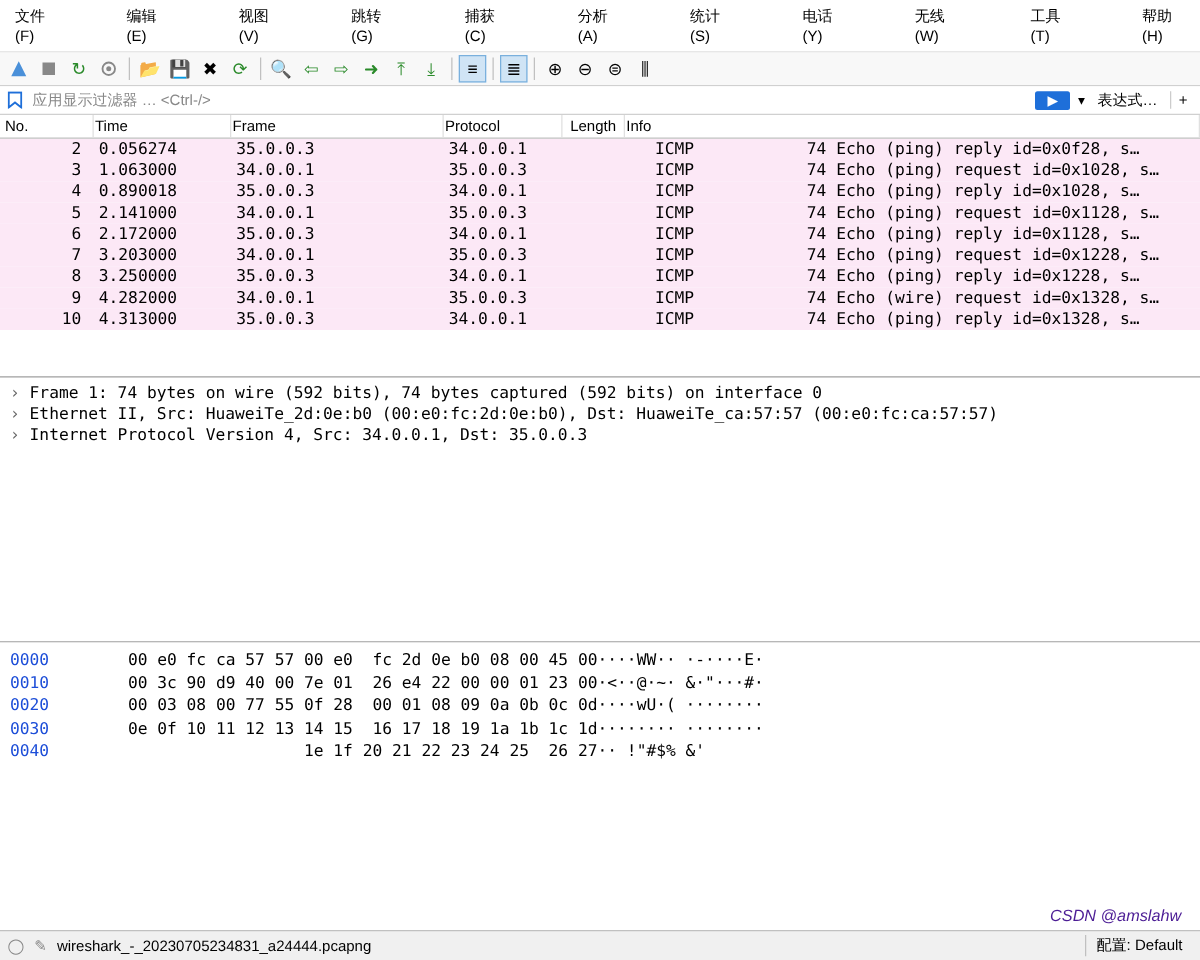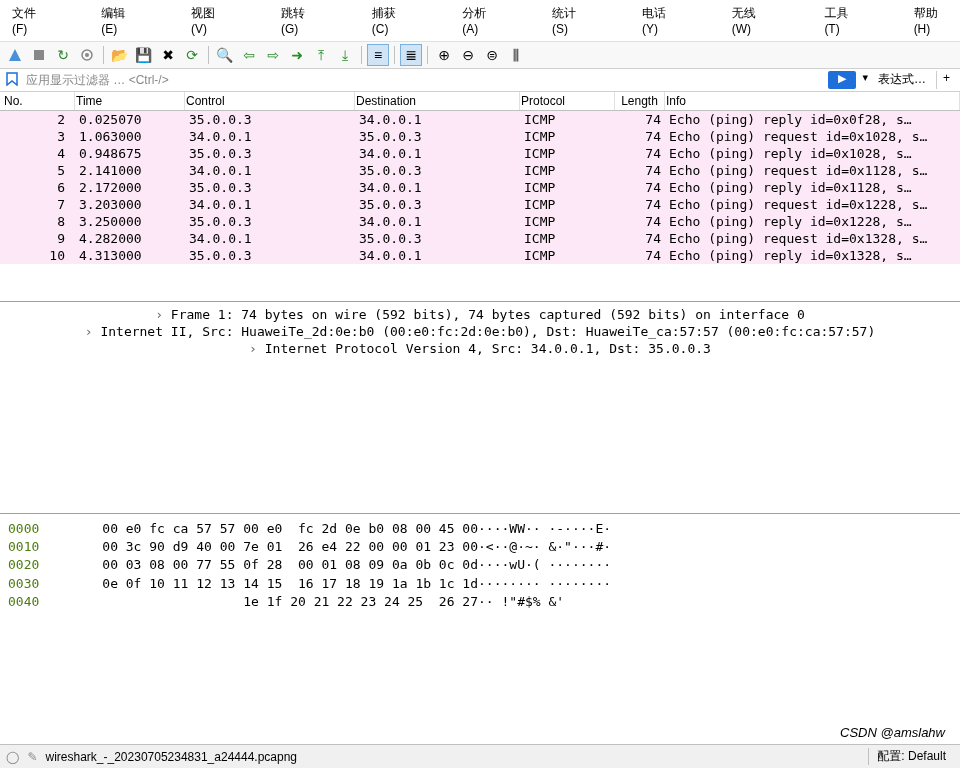--- a/index.html
+++ b/index.html
@@ -2,21 +2,21 @@
 <html><head>
 <meta charset="utf-8">
 <style>
 * { margin: 0; padding: 0; box-sizing: border-box; }
 body { font-family: "Microsoft YaHei", "SimSun", sans-serif; font-size: 12px; background: #f0f0f0; width: 960px; height: 768px; overflow: hidden; display: flex; flex-direction: column; }
 .menubar { background: #fff; display: flex; padding: 2px 4px; border-bottom: 1px solid #e0e0e0; gap: 40px; }
 .menubar span { padding: 3px 8px; cursor: default; }
 .toolbar { background: #f8f8f8; display: flex; align-items: center; padding: 2px 4px; gap: 2px; border-bottom: 1px solid #d0d0d0; }
 .tbtn { width: 22px; height: 22px; display: flex; align-items: center; justify-content: center; border: 1px solid transparent; font-size: 14px; cursor: pointer; }
 .tsep { width: 1px; height: 18px; background: #c0c0c0; margin: 0 3px; }
-.filterbar { background: #fff; display: flex; padding: 2px 4px; gap: 4px; border-bottom: 1px solid #d0d0d0; }
+.filterbar { background: #fff; display: flex; align-items: center; padding: 2px 4px; gap: 4px; border-bottom: 1px solid #d0d0d0; }
 .filter-icon { width: 16px; height: 16px; display: flex; align-items: center; justify-content: center; color: #1e6fd9; }
 .filter-input { flex: 1; border: none; outline: none; font-size: 12px; padding: 2px; font-family: inherit; }
 .filter-input::placeholder { color: #888; }
 .arrow-btn { background: #1e6fd9; color: #fff; padding: 1px 10px; border-radius: 2px; font-size: 11px; cursor: pointer; }
 .dropdown { font-size: 11px; margin-left: 2px; }
 .expr { padding: 0 6px; cursor: pointer; }
 .plus { padding: 0 6px; cursor: pointer; border-left: 1px solid #ccc; }
 .packet-list { background: #fff; flex: 0 0 auto; overflow: auto; border-bottom: 1px solid #a0a0a0; position: relative; }
 .pk-header { display: flex; background: #fff; border-bottom: 1px solid #c0c0c0; font-size: 12px; position: sticky; top: 0; }
 .pk-header div { padding: 2px 1px; border-right: 1px solid #e0e0e0; overflow: hidden; white-space: nowrap; }
@@ -25,30 +25,30 @@
 .c-no { width: 75px; text-align: right; padding-right: 10px !important; }
 .c-time { width: 110px; }
 .c-src { width: 170px; }
 .c-dst { width: 165px; }
 .c-proto { width: 95px; }
 .c-len { width: 50px; text-align: right; }
 .c-info { flex: 1; }
 .pk-header .c-len { text-align: center; }
 .pk-header .c-no { text-align: left; padding-left: 4px !important; }
 .details { background: #fff; flex: 1 1 auto; overflow: auto; padding: 4px 8px; font-family: Consolas, monospace; font-size: 13px; border-bottom: 1px solid #a0a0a0; }
-.detail-line { padding: 1px 0; text-align: center; }
+.detail-line { padding: 1px 0; }
 .detail-line::before { content: "› "; color: #666; }
 .hexpane { background: #fff; flex: 0 0 auto; padding: 6px 8px; font-family: Consolas, monospace; font-size: 13px; overflow: auto; height: 230px; }
 .hexrow { display: flex; white-space: pre; line-height: 1.4; }
-.hex-off { color: #4d7c0f; width: 50px; }
+.hex-off { color: #1d4ed8; width: 50px; }
 .hex-bytes { width: 420px; text-align: right; }
 .hex-ascii { }
 .statusbar { background: #f0f0f0; border-top: 1px solid #c0c0c0; display: flex; align-items: center; padding: 3px 6px; font-size: 12px; gap: 8px; }
 .status-seg { border-left: 1px solid #c0c0c0; padding: 0 8px; }
-.watermark { position: absolute; right: 15px; bottom: 28px; color: #000000; font-size: 13px; font-style: italic; pointer-events: none; }
+.watermark { position: absolute; right: 15px; bottom: 28px; color: #4c1d95; font-size: 13px; font-style: italic; pointer-events: none; }
 </style>
 </head>
 <body>
 
 <div class="menubar">
   <span>文件(F)</span>
   <span>编辑(E)</span>
   <span>视图(V)</span>
   <span>跳转(G)</span>
   <span>捕获(C)</span>
@@ -111,48 +111,47 @@
   <div class="arrow-btn">▶</div>
   <span class="dropdown">▾</span>
   <span class="expr">表达式…</span>
   <span class="plus">+</span>
 </div>
 
 <div class="packet-list" style="height:210px;">
   <div class="pk-header">
     <div class="c-no">No.</div>
     <div class="c-time">Time</div>
-    <div class="c-src">Control</div>
-    <div class="c-dst">Destination</div>
+    <div class="c-src">Frame</div>
     <div class="c-proto">Protocol</div>
     <div class="c-len">Length</div>
     <div class="c-info">Info</div>
   </div>
   <div id="pk-body">
       <div class="pk-row">
         <div class="c-no">2</div>
-        <div class="c-time">0.025070</div>
+        <div class="c-time">0.056274</div>
         <div class="c-src">35.0.0.3</div>
         <div class="c-dst">34.0.0.1</div>
         <div class="c-proto">ICMP</div>
         <div class="c-len">74</div>
         <div class="c-info">Echo (ping) reply    id=0x0f28, s…</div>
       </div>
       <div class="pk-row">
         <div class="c-no">3</div>
         <div class="c-time">1.063000</div>
         <div class="c-src">34.0.0.1</div>
         <div class="c-dst">35.0.0.3</div>
         <div class="c-proto">ICMP</div>
         <div class="c-len">74</div>
         <div class="c-info">Echo (ping) request  id=0x1028, s…</div>
       </div>
       <div class="pk-row">
         <div class="c-no">4</div>
-        <div class="c-time">0.948675</div>
+        <div class="c-time">0.890018</div>
         <div class="c-src">35.0.0.3</div>
         <div class="c-dst">34.0.0.1</div>
         <div class="c-proto">ICMP</div>
         <div class="c-len">74</div>
         <div class="c-info">Echo (ping) reply    id=0x1028, s…</div>
       </div>
       <div class="pk-row">
         <div class="c-no">5</div>
         <div class="c-time">2.141000</div>
         <div class="c-src">34.0.0.1</div>
@@ -188,37 +187,37 @@
         <div class="c-len">74</div>
         <div class="c-info">Echo (ping) reply    id=0x1228, s…</div>
       </div>
       <div class="pk-row">
         <div class="c-no">9</div>
         <div class="c-time">4.282000</div>
         <div class="c-src">34.0.0.1</div>
         <div class="c-dst">35.0.0.3</div>
         <div class="c-proto">ICMP</div>
         <div class="c-len">74</div>
-        <div class="c-info">Echo (ping) request  id=0x1328, s…</div>
+        <div class="c-info">Echo (wire) request  id=0x1328, s…</div>
       </div>
       <div class="pk-row">
         <div class="c-no">10</div>
         <div class="c-time">4.313000</div>
         <div class="c-src">35.0.0.3</div>
         <div class="c-dst">34.0.0.1</div>
         <div class="c-proto">ICMP</div>
         <div class="c-len">74</div>
         <div class="c-info">Echo (ping) reply    id=0x1328, s…</div>
       </div>
     </div>
 </div>
 
 <div class="details">
   <div class="detail-line">Frame 1: 74 bytes on wire (592 bits), 74 bytes captured (592 bits) on interface 0</div>
-  <div class="detail-line">Internet II, Src: HuaweiTe_2d:0e:b0 (00:e0:fc:2d:0e:b0), Dst: HuaweiTe_ca:57:57 (00:e0:fc:ca:57:57)</div>
+  <div class="detail-line">Ethernet II, Src: HuaweiTe_2d:0e:b0 (00:e0:fc:2d:0e:b0), Dst: HuaweiTe_ca:57:57 (00:e0:fc:ca:57:57)</div>
   <div class="detail-line">Internet Protocol Version 4, Src: 34.0.0.1, Dst: 35.0.0.3</div>
 </div>
 
 <div class="hexpane">
   <div id="hex-body">
       <div class="hexrow"><span class="hex-off">0000</span><span class="hex-bytes">00 e0 fc ca 57 57 00 e0  fc 2d 0e b0 08 00 45 00</span><span class="hex-ascii">····WW·· ·-····E·</span></div>
       <div class="hexrow"><span class="hex-off">0010</span><span class="hex-bytes">00 3c 90 d9 40 00 7e 01  26 e4 22 00 00 01 23 00</span><span class="hex-ascii">·&lt;··@·~· &amp;·"···#·</span></div>
       <div class="hexrow"><span class="hex-off">0020</span><span class="hex-bytes">00 03 08 00 77 55 0f 28  00 01 08 09 0a 0b 0c 0d</span><span class="hex-ascii">····wU·( ········</span></div>
       <div class="hexrow"><span class="hex-off">0030</span><span class="hex-bytes">0e 0f 10 11 12 13 14 15  16 17 18 19 1a 1b 1c 1d</span><span class="hex-ascii">········ ········</span></div>
       <div class="hexrow"><span class="hex-off">0040</span><span class="hex-bytes">1e 1f 20 21 22 23 24 25  26 27</span><span class="hex-ascii">·· !"#$% &amp;'</span></div>

